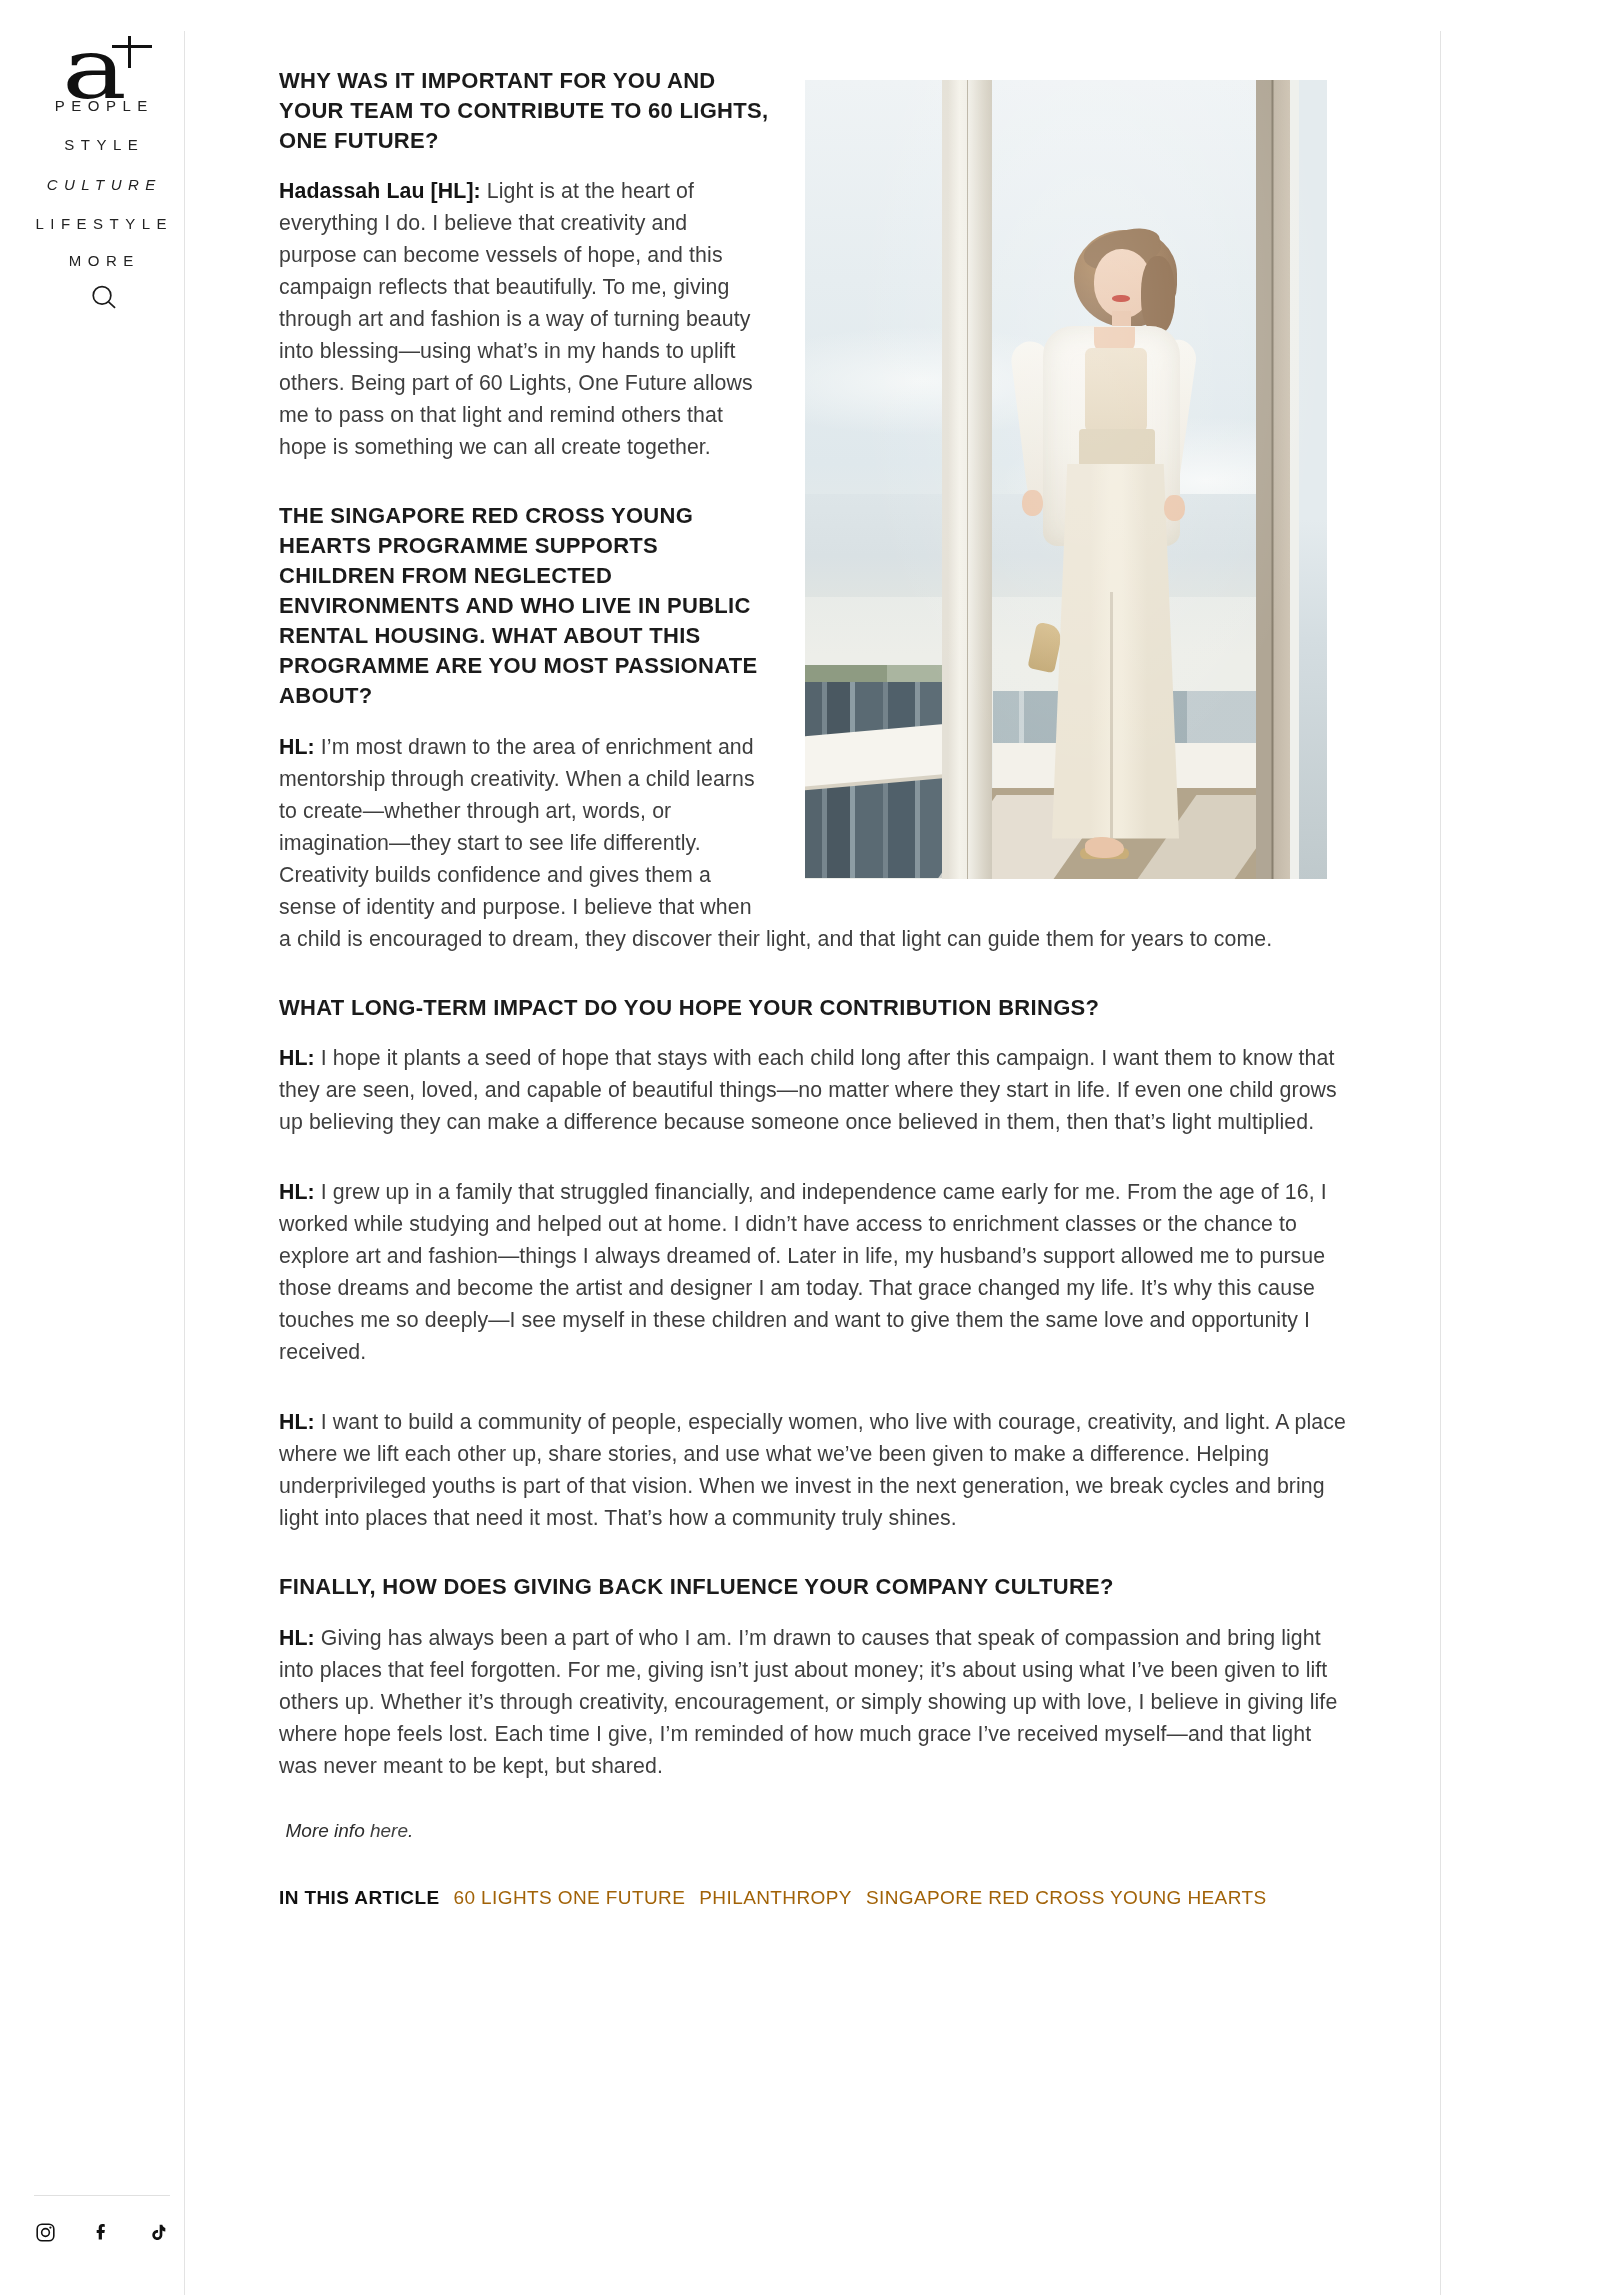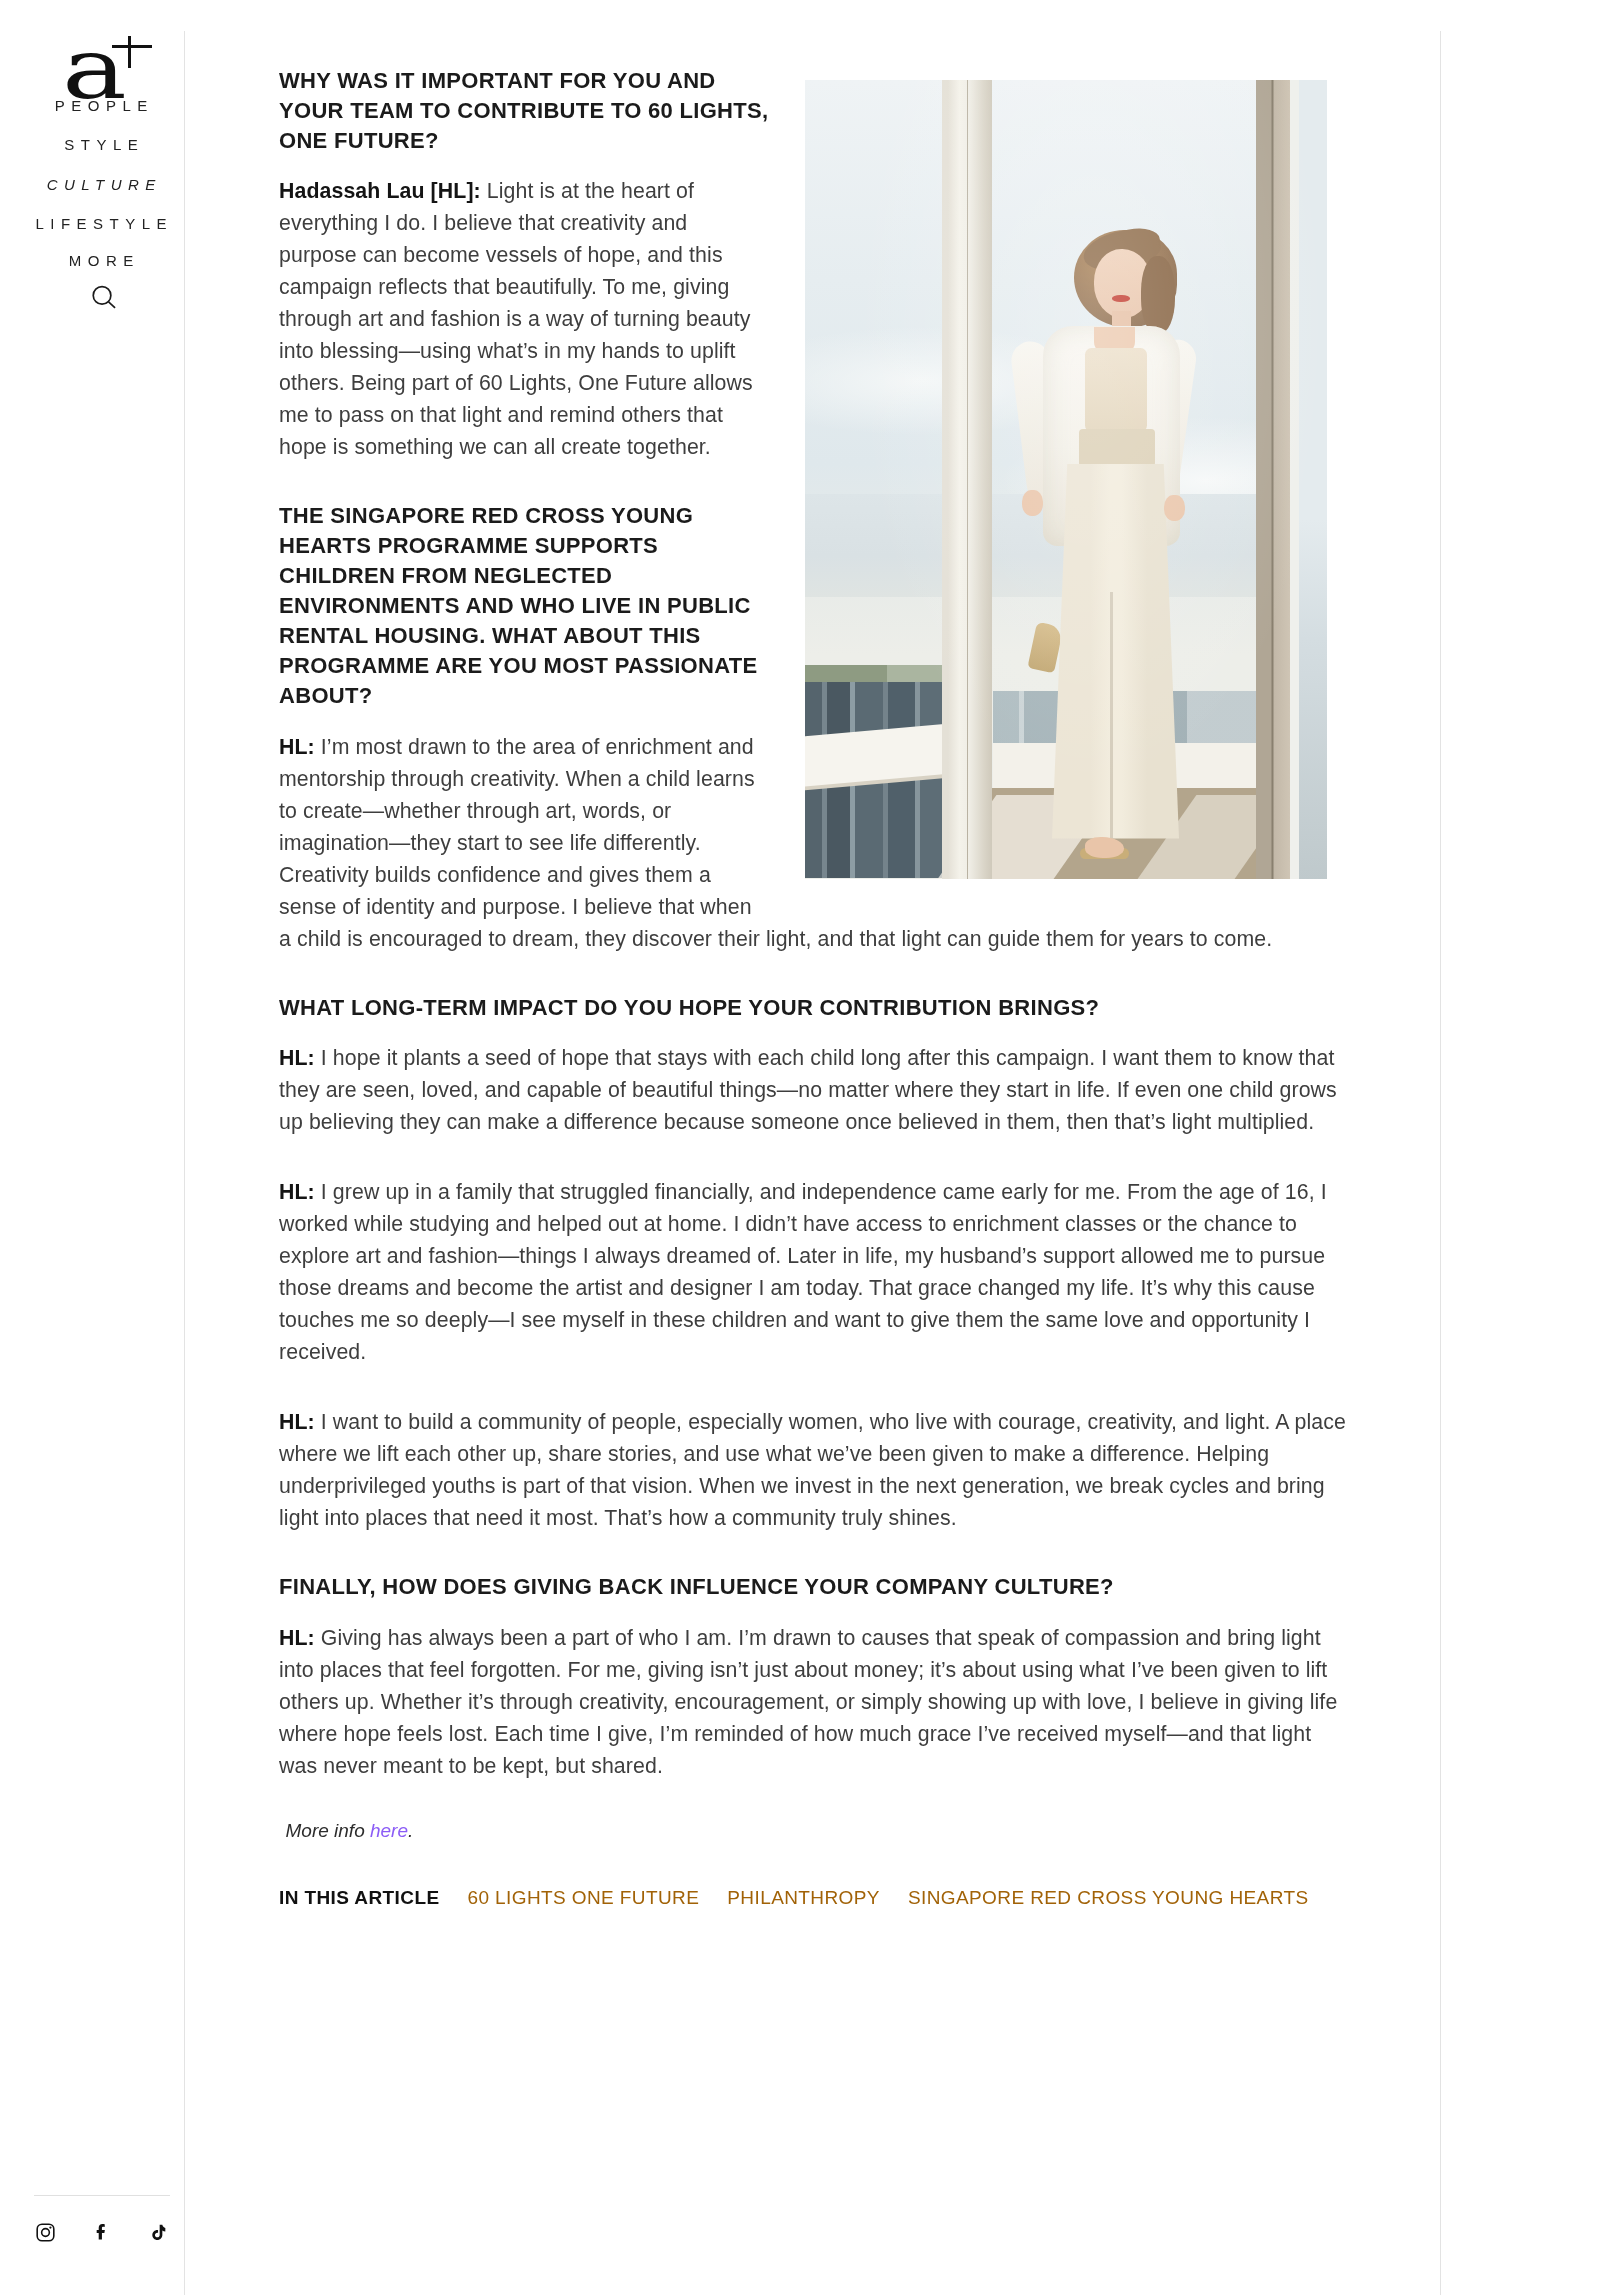--- a/index.html
+++ b/index.html
@@ -55,24 +55,24 @@
     font-size:22px; line-height:30px; font-weight:700; letter-spacing:0.3px;
     color:#1b1b1b; text-transform:uppercase; margin:0 0 19.4px 0;
   }
   .qa p {
     font-size:21.3px; line-height:32px; color:#3e3e3e; letter-spacing:0.1px;
     margin:0 0 38px 0;
   }
   .qa p strong { color:#141414; font-weight:700; }
 
   .more-info { font-size:19px; font-style:italic; color:#2d2d2d; margin:32px 0 0 6.5px; }
-  .more-info a { color:#8b5cf6; text-decoration:none; cursor:pointer; font-style:italic; }
+  .more-info a { color:#404040; text-decoration:none; cursor:pointer; font-style:italic; }
 
   .article-footer {
-    margin-top:45px; display:flex; align-items:flex-end; gap:28px; flex-wrap:wrap;
+    margin-top:45px; display:flex; align-items:flex-end; gap:14px; flex-wrap:wrap;
   }
   .article-footer .label {
     font-size:19px; font-weight:700; color:#111; letter-spacing:0.4px; white-space:nowrap;
   }
   .article-footer .tag {
     font-size:19px; color:#a16207; letter-spacing:0.4px; white-space:nowrap;
     text-decoration:none; cursor:pointer;
   }
 
   

